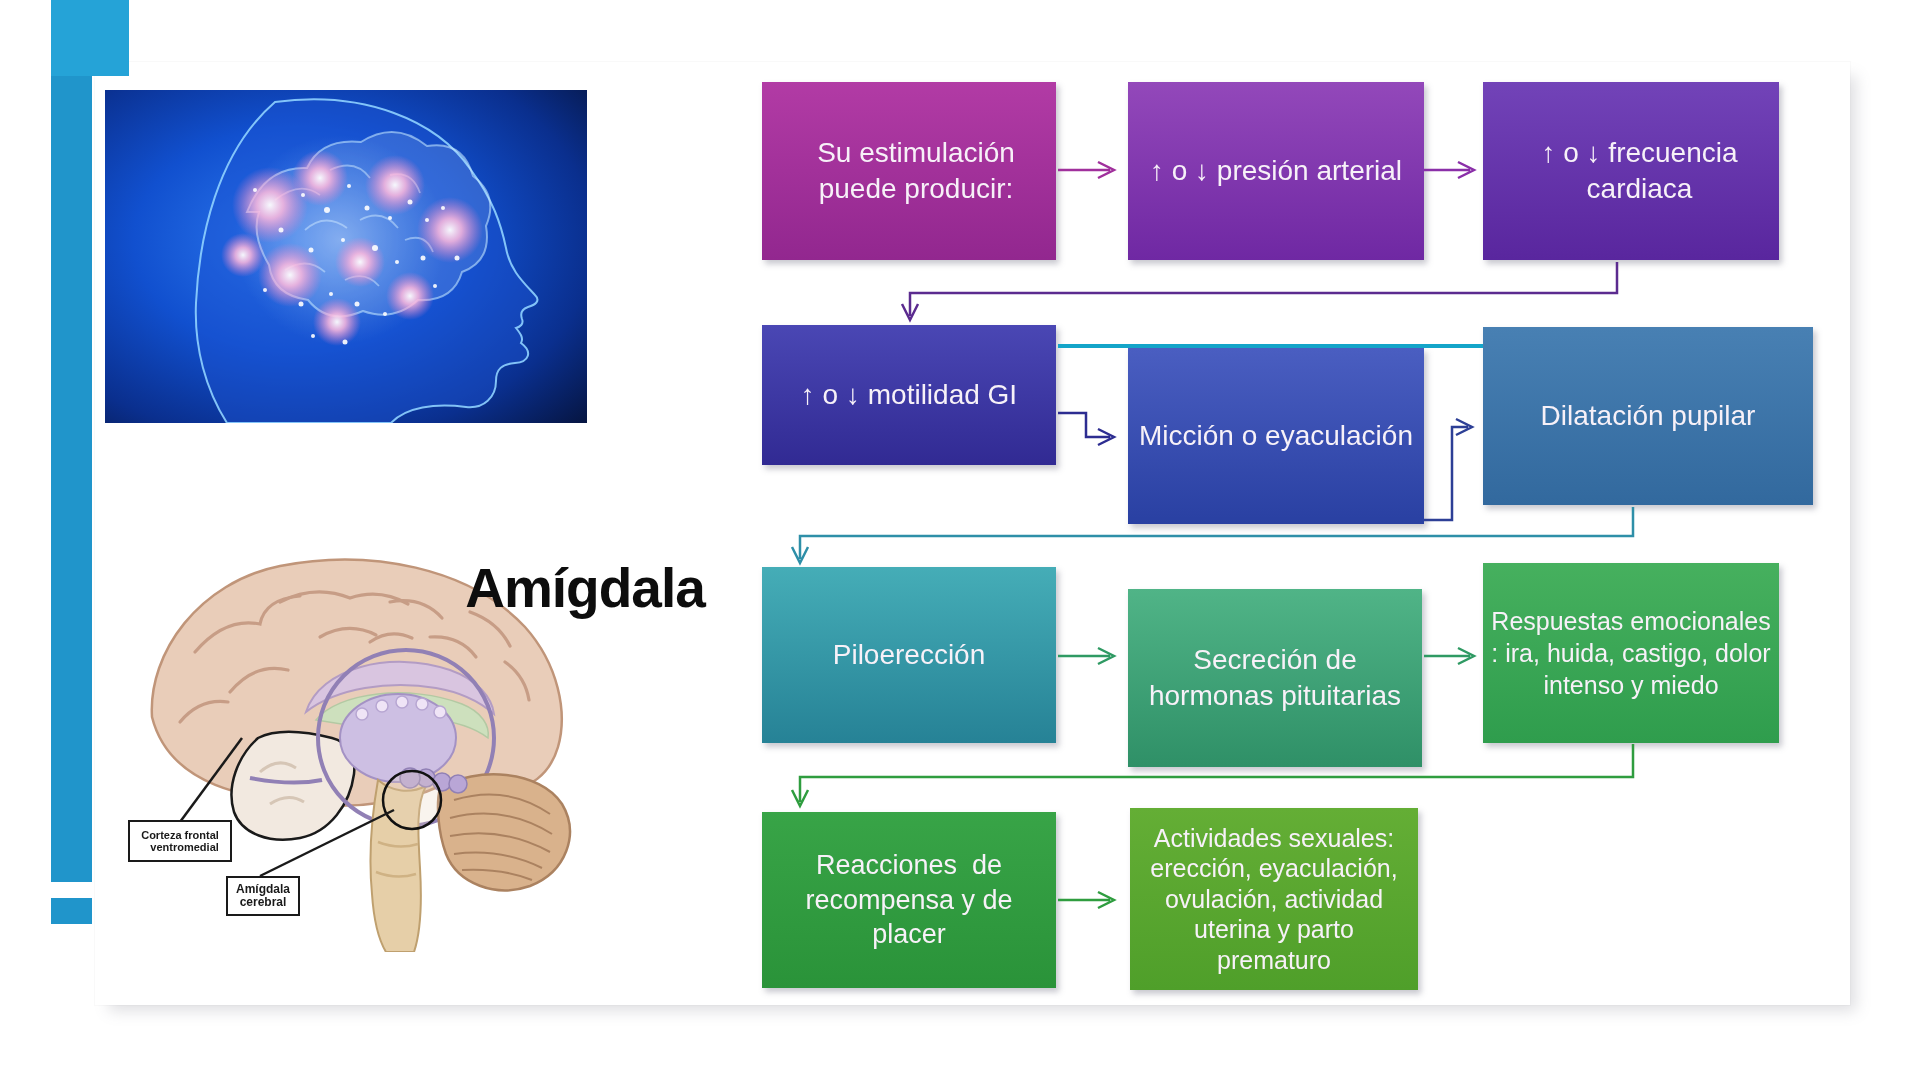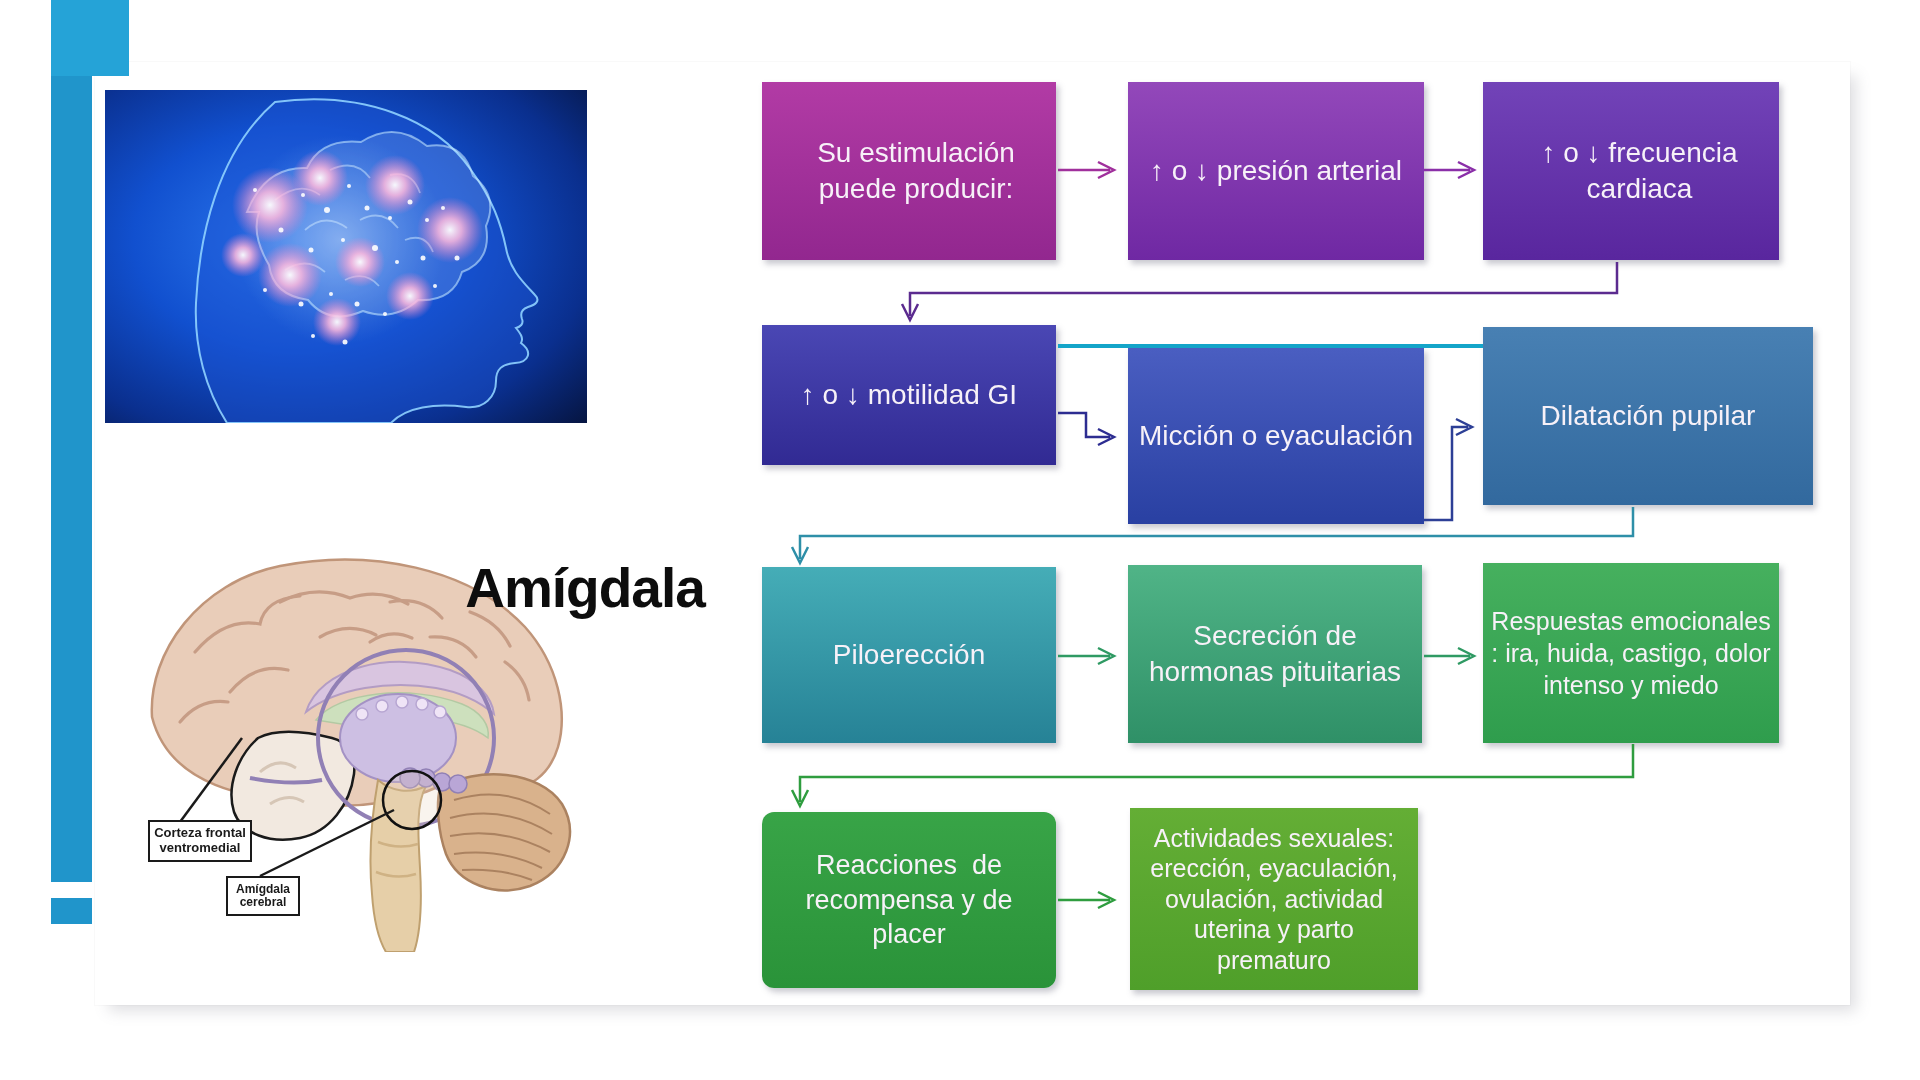--- a/index.html
+++ b/index.html
@@ -13,21 +13,21 @@
   .bar-square{left:51px;top:0;width:78px;height:76px;background:#25a3d7;}
   .bar-bottom{left:51px;top:898px;width:41px;height:26px;background:#2095cb;}
   
   .photo{left:105px;top:90px;width:482px;height:333px;}
   .photo svg{display:block;width:100%;height:100%;}
   .anatomy{left:110px;top:542px;width:480px;height:410px;}
   .anatomy svg{display:block;width:100%;height:100%;}
   .ana-label{position:absolute;background:#ffffff;border:2px solid #1a1a1a;color:#1a1a1a;
              font-weight:700;text-align:center;white-space:pre-line;line-height:1.12;
              display:flex;align-items:center;justify-content:center;}
-  .lbl1{left:148px;top:820px;width:100px;height:38px;font-size:13px;}
+  .lbl1{left:128px;top:820px;width:100px;height:38px;font-size:11px;text-align:right;}
   .lbl2{left:226px;top:876px;width:70px;height:36px;font-size:12px;}
   
   .title{left:435px;top:556px;width:300px;text-align:center;font-size:55px;font-weight:700;
          color:#0d0d0d;letter-spacing:-1px;}
   
   .fbox{position:absolute;display:flex;align-items:center;justify-content:center;
         color:#f7f1f8;text-align:center;font-size:28px;line-height:1.28;
         box-shadow:3px 4px 6px rgba(110,110,130,.38);padding:2px 8px;box-sizing:border-box;}
   .fbox span{white-space:pre-wrap;}
   .b0{left:762px;top:82px;width:294px;height:178px}
@@ -198,27 +198,27 @@
   </div>
 <div class="fbox b4" style="background: linear-gradient(rgb(74, 94, 193), rgb(41, 64, 162));">
     <span>Micción o eyaculación</span>
   </div>
 <div class="fbox b5" style="background: linear-gradient(rgb(72, 128, 179), rgb(50, 105, 158));">
     <span>Dilatación pupilar</span>
   </div>
 <div class="fbox b6" style="background: linear-gradient(rgb(69, 173, 183), rgb(38, 130, 150));">
     <span>Piloerección</span>
   </div>
-<div class="fbox b7" style="background: linear-gradient(rgb(80, 180, 135), rgb(47, 144, 103));">
+<div class="fbox b7" style="background: linear-gradient(rgb(80, 180, 135), rgb(47, 144, 103)); margin-top: 24px;">
     <span>Secreción de hormonas pituitarias</span>
   </div>
 <div class="fbox b8" style="background: linear-gradient(rgb(70, 176, 94), rgb(47, 157, 77));">
     <span>Respuestas emocionales : ira, huida, castigo, dolor intenso y miedo</span>
   </div>
-<div class="fbox b9" style="background: linear-gradient(rgb(56, 164, 71), rgb(42, 147, 57)); border-radius: 12px;">
+<div class="fbox b9" style="background: linear-gradient(rgb(56, 164, 71), rgb(42, 147, 57));">
     <span>Reacciones  de recompensa y de placer</span>
   </div>
 <div class="fbox b10" style="background: linear-gradient(rgb(100, 174, 53), rgb(79, 159, 42));">
     <span>Actividades sexuales: erección, eyaculación, ovulación, actividad uterina y parto prematuro</span>
   </div>
 
 <svg class="abs connectors" viewBox="0 0 1920 1080">
   <g fill="none" stroke-width="2.5">
     <path d="M1058,170 H1110 M1098,162 L1114,170 L1098,178" stroke="#a0309c"></path>
     <path d="M1424,170 H1470 M1458,162 L1474,170 L1458,178" stroke="#8a2fa8"></path>

